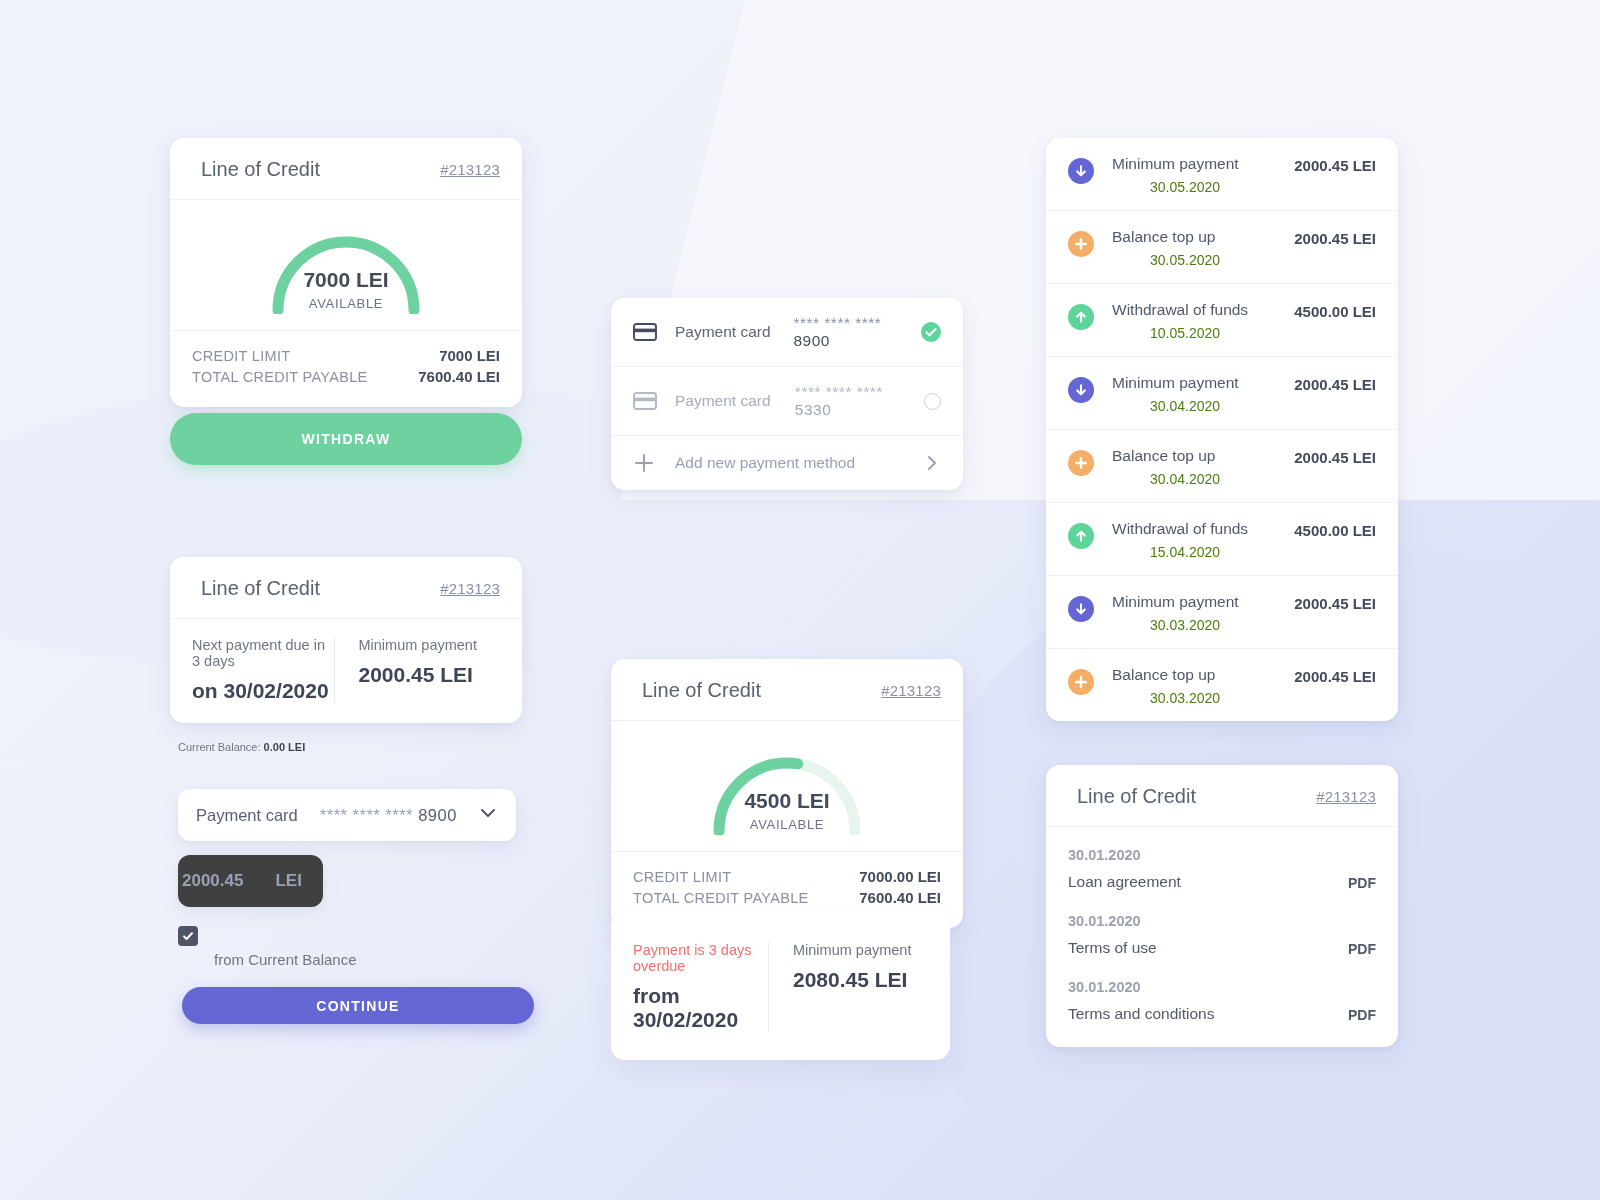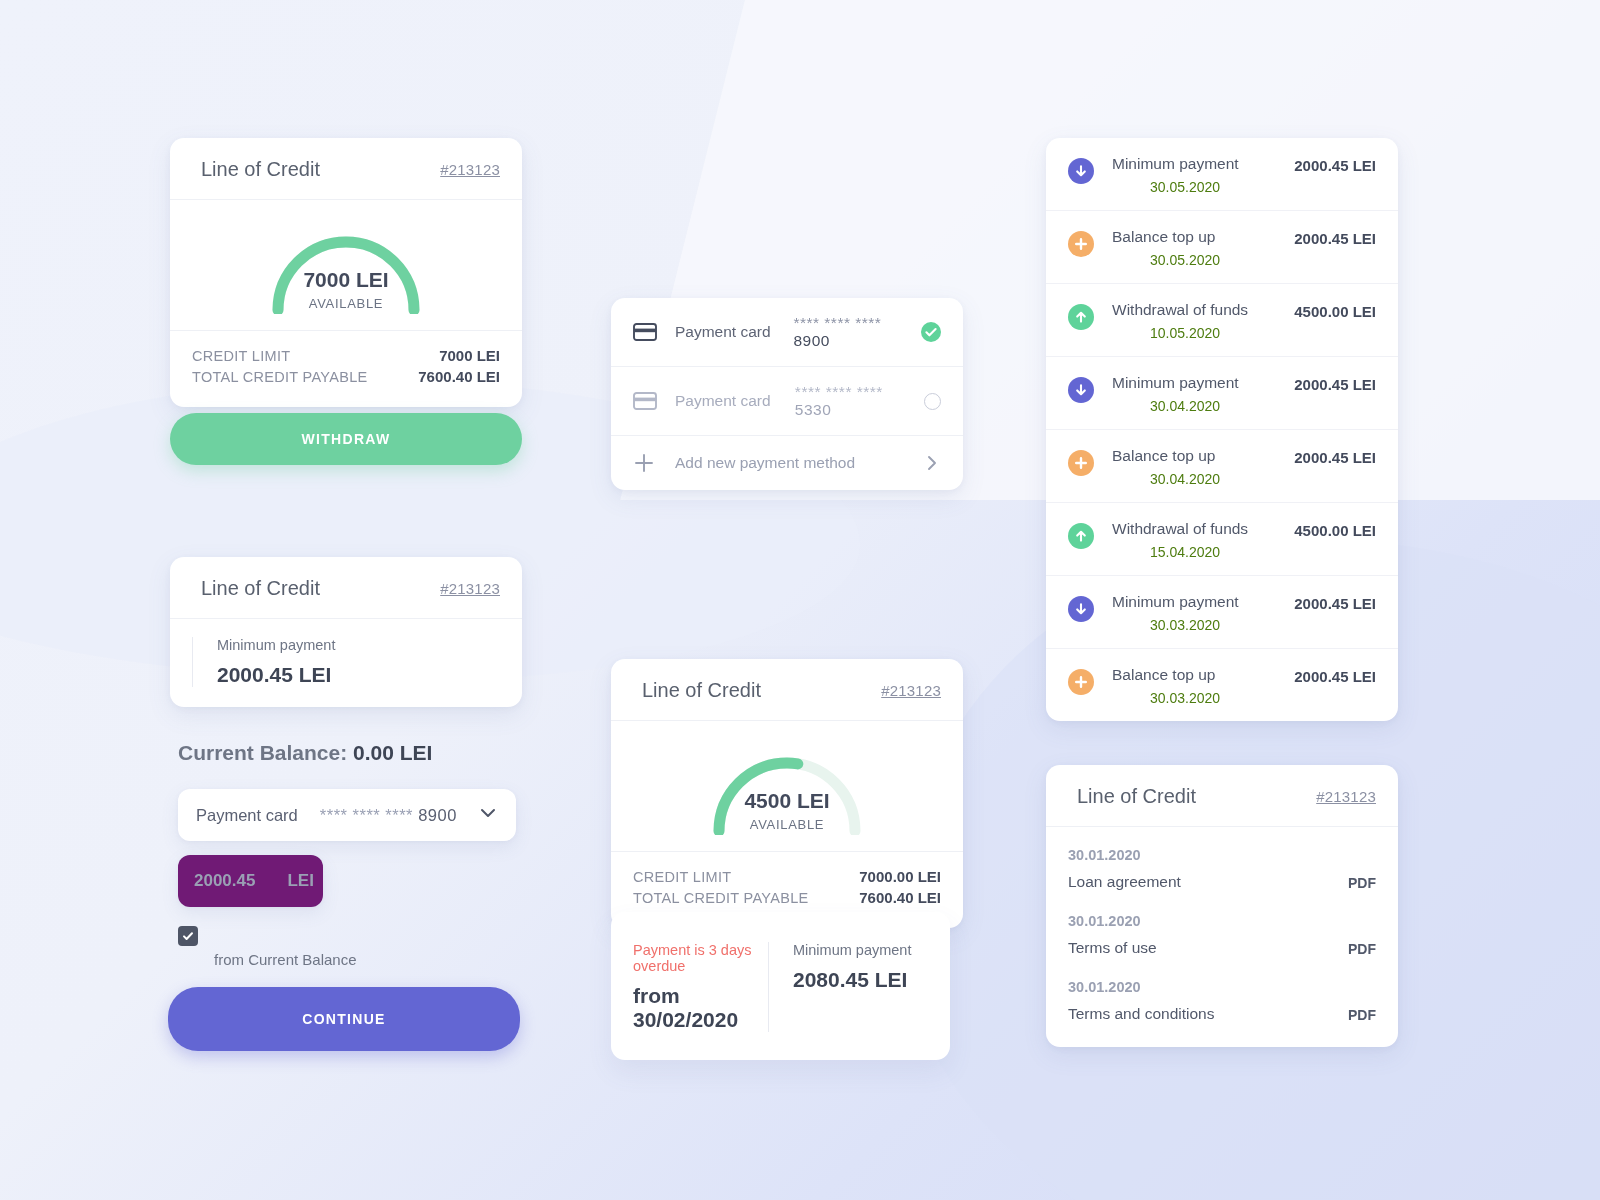--- a/index.html
+++ b/index.html
@@ -95,37 +95,37 @@
 
   
   .due-body { display: flex; padding: 18px 22px 20px 22px; }
   .due-col { flex: 1; }
   .due-col.right { padding-left: 24px; border-left: 1px solid #e8eaf1; }
   .due-label { font-size: 14.5px; color: #6e7585; margin-bottom: 10px; }
   .due-label.overdue { color: #f0706b; }
   .due-value { font-size: 21px; font-weight: bold; color: #3e4555; }
 
   
-  .balance-line { position: absolute; font-size: 21px; color: #6e7585; font-weight: bold; }
+  .balance-line { position: absolute; font-size: 11px; color: #6e7585; }
   .balance-line b { color: #3e4555; }
 
   .select-box {
     position: absolute; background: #fff; border-radius: 12px;
     box-shadow: 0 6px 18px rgba(90,105,160,.10), 0 1px 4px rgba(90,105,160,.05);
     display: flex; align-items: center; padding: 0 18px;
   }
   .select-label { font-size: 16.5px; color: #5a6072; }
   .select-value { font-size: 16.5px; color: #9aa0b4; margin-left: 22px; letter-spacing: .5px; }
   .select-value b { color: #5a6072; font-weight: 400; }
   .chev { margin-left: auto; }
 
   .amount-box {
-    position: absolute; background: #701a75; border-radius: 12px;
+    position: absolute; background: #404040; border-radius: 12px;
     box-shadow: 0 6px 18px rgba(90,105,160,.10), 0 1px 4px rgba(90,105,160,.05);
-    display: flex; align-items: center; padding: 0 16px;
+    display: flex; align-items: center; padding: 0 4px;
   }
   .amount-val { font-size: 17px; color: #9aa0b4; font-weight: bold; }
   .amount-cur { font-size: 17px; color: #9aa0b4; font-weight: bold; margin-left: 32px; }
 
   .checkrow { position: absolute; display: flex; align-items: flex-start; }
   .checkbox {
     width: 20px; height: 20px; border-radius: 4px; background: #4e5566;
     display: flex; align-items: center; justify-content: center;
     flex: 0 0 auto; margin-top: 2px;
   }
@@ -242,20 +242,24 @@
 
   <button class="btn btn-green" style="left:170px; top:413px; width:352px; height:52px;">WITHDRAW</button>
 
 
   <div class="card" style="left:170px; top:557px; width:352px;">
     <div class="card-head">
       <span class="card-title">Line of Credit</span>
       <a class="card-ref" href="#">#213123</a>
     </div>
     <div class="due-body">
+      <div class="due-col">
+        <div class="due-label">Next payment due in 3 days</div>
+        <div class="due-value">on 30/02/2020</div>
+      </div>
       <div class="due-col right">
         <div class="due-label">Minimum payment</div>
         <div class="due-value">2000.45 LEI</div>
       </div>
     </div>
   </div>
 
   <div class="balance-line" style="left:178px; top:741px;">
     <span>Current Balance: </span><b>0.00 LEI</b>
   </div>
@@ -277,21 +281,21 @@
 
   <div class="checkrow" style="left:178px; top:924px; width:340px;">
     <span class="checkbox">
       <svg width="12" height="12" viewBox="0 0 12 12">
           <path d="M2 6.4l2.6 2.6L10 3.2" fill="none" stroke="#fff" stroke-width="2" stroke-linecap="round" stroke-linejoin="round"></path>
         </svg>
     </span>
     <span class="check-text"><br><span>from Current Balance</span></span>
   </div>
 
-  <button class="btn btn-purple" style="left:168px; top:987px; width:352px; height:64px;">CONTINUE</button>
+  <button class="btn btn-purple" style="left:182px; top:987px; width:352px; height:37px;">CONTINUE</button>
 
 
   <div class="card" style="left:611px; top:298px; width:352px;">
     <div class="pm-row">
       <span class="pm-icon">
         <svg width="24" height="18" viewBox="0 0 24 18">
             <rect x="1" y="1" width="22" height="16" rx="2.5" fill="none" stroke="#454c5e" stroke-width="1.9"></rect>
             <rect x="1" y="5.6" width="22" height="3.6" fill="#454c5e"></rect>
           </svg>
       </span>

